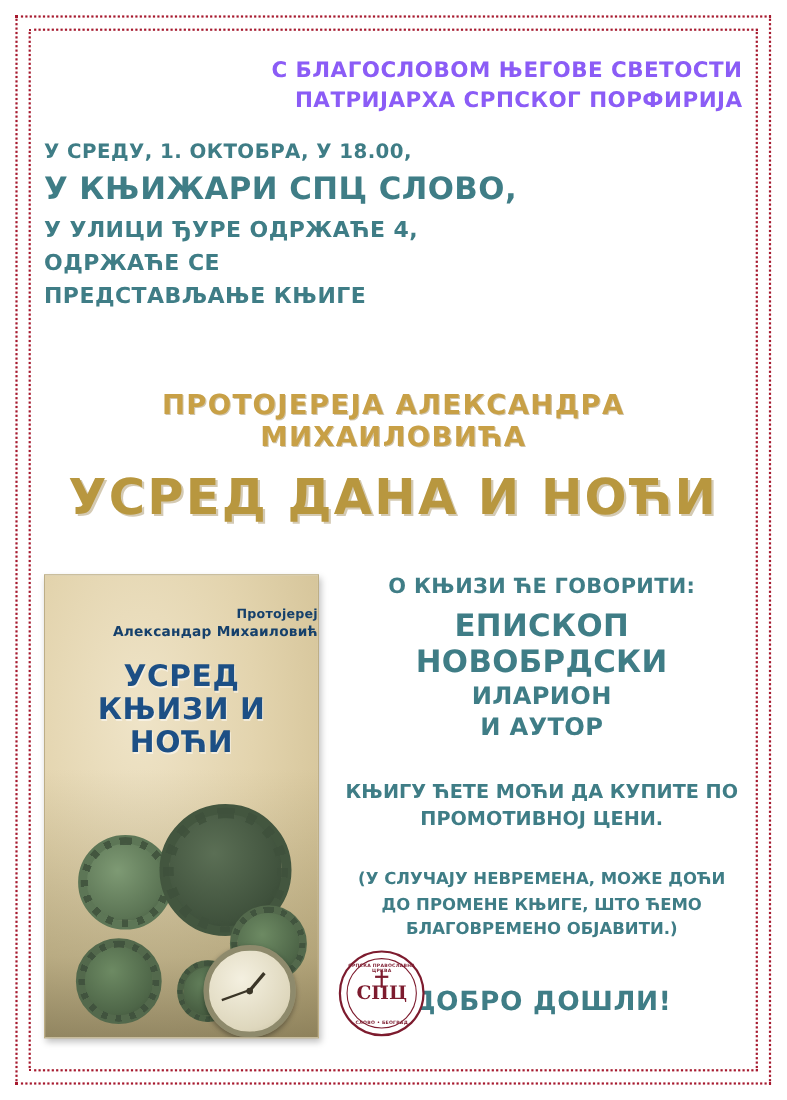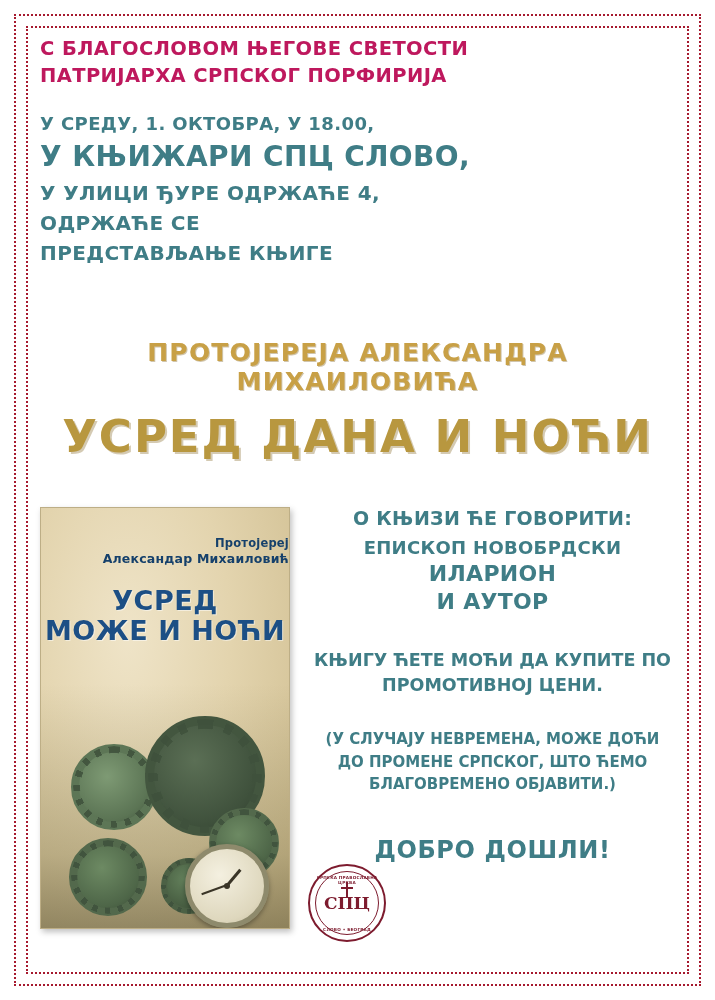--- a/index.html
+++ b/index.html
@@ -45,28 +45,28 @@
   .content {
     position: absolute;
     left: 40px;
     top: 36px;
     right: 40px;
     bottom: 40px;
   }
 
   
   .blessing {
-    text-align: left;
-    color: #be185d;
+    text-align: right;
+    color: #8b5cf6;
     font-family: "DejaVu Sans", sans-serif;
     font-weight: bold;
     font-size: 19.5px;
     line-height: 1.38;
     letter-spacing: 0.4px;
-    margin-top: 0;
+    margin-top: 15px;
   }
 
   
   .event {
     text-align: left;
     color: #3a6f7a;
     margin-top: 22px;
     line-height: 1.3;
   }
   .ev-line {
@@ -258,21 +258,21 @@
     height: 13px;
     background: linear-gradient(to bottom, #8fae84, #5f7b55);
     border-radius: 7px;
     transform: rotate(14deg);
     box-shadow: 0 1px 3px rgba(0,0,0,0.3);
   }
 
   
   .tc-line { font-weight: bold; letter-spacing: 0.3px; }
   .tc-1 { font-size: 19px; }
-  .tc-2 { font-size: 18px; margin-top: 8px; }
+  .tc-2 { font-size: 28px; margin-top: 8px; }
   .tc-3 { font-size: 22px; margin-top: 3px; }
   .tc-4 { font-size: 22px; margin-top: 3px; }
   .tc-buy {
     font-size: 17.5px;
     font-weight: bold;
     margin-top: 34px;
     line-height: 1.45;
   }
   .tc-note {
     font-size: 15px;
@@ -374,21 +374,21 @@
     <div class="lower">
 
       <div class="book-col">
         <div class="cover">
           <div class="cover-author">
             <div class="small">Протојереј</div>
             <div>Александар Михаиловић</div>
           </div>
           <div class="cover-title">
             <div>УСРЕД</div>
-            <div>МОЖЕ И НОЋИ</div>
+            <div>КЊИЗИ И НОЋИ</div>
           </div>
 
           <div class="cover-grad-bottom"></div>
           <div class="rod"></div>
           <div class="gear g2">
               <span class="gear-teeth"></span>
             </div>
           <div class="gear g3">
               <span class="gear-teeth"></span>
             </div>
@@ -410,21 +410,21 @@
         </div>
       </div>
 
       <div class="text-col">
         <div class="tc-line tc-1">О КЊИЗИ ЋЕ ГОВОРИТИ:</div>
         <div class="tc-line tc-2">ЕПИСКОП НОВОБРДСКИ</div>
         <div class="tc-line tc-3">ИЛАРИОН</div>
         <div class="tc-line tc-4">И АУТОР</div>
 
         <div class="tc-buy">КЊИГУ ЋЕТЕ МОЋИ ДА КУПИТЕ ПО ПРОМОТИВНОЈ ЦЕНИ.</div>
-        <div class="tc-note">(У СЛУЧАЈУ НЕВРЕМЕНА, МОЖЕ ДОЋИ ДО ПРОМЕНЕ СРПСКОГ, ШТО ЋЕМО БЛАГОВРЕМЕНО ОБЈАВИТИ.)</div>
+        <div class="tc-note">(У СЛУЧАЈУ НЕВРЕМЕНА, МОЖЕ ДОЋИ ДО ПРОМЕНЕ КЊИГЕ, ШТО ЋЕМО БЛАГОВРЕМЕНО ОБЈАВИТИ.)</div>
         <div class="tc-welcome">ДОБРО ДОШЛИ!</div>
       </div>
     </div>
 
     <div class="seal">
       <div class="ring"></div>
       <div class="toptext">СРПСКА ПРАВОСЛАВНА ЦРКВА</div>
       <div class="cross"></div>
       <div class="cross-bar"></div>
       <div class="mono">СПЦ</div>

